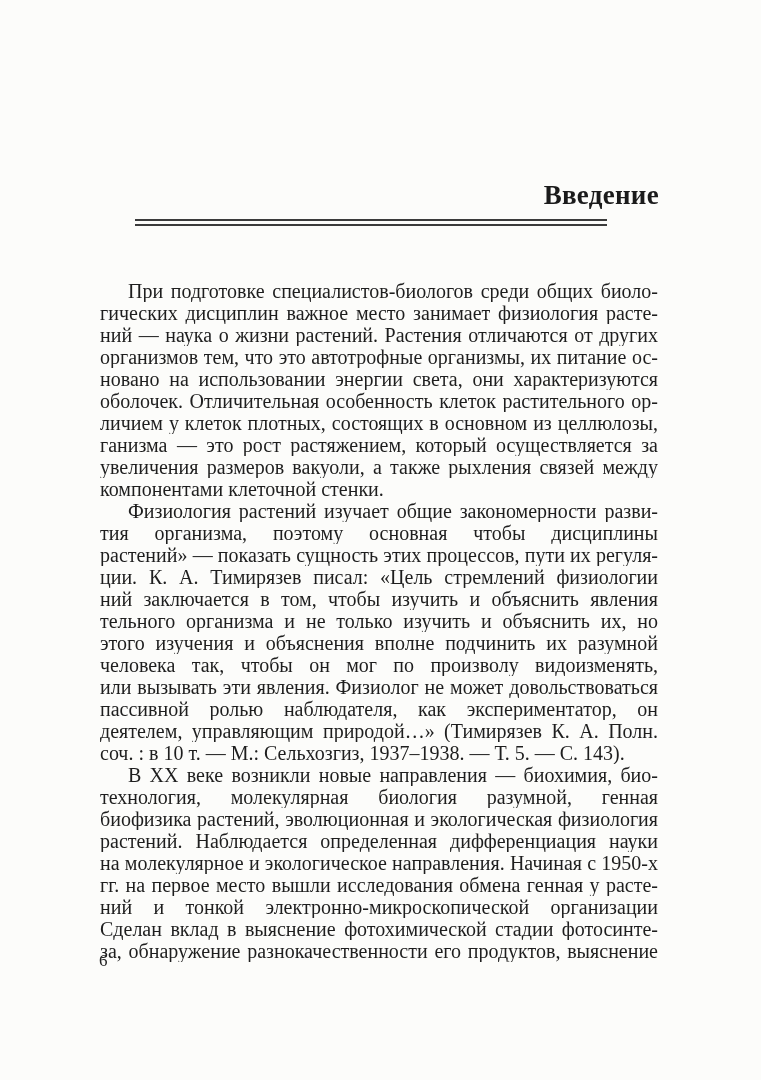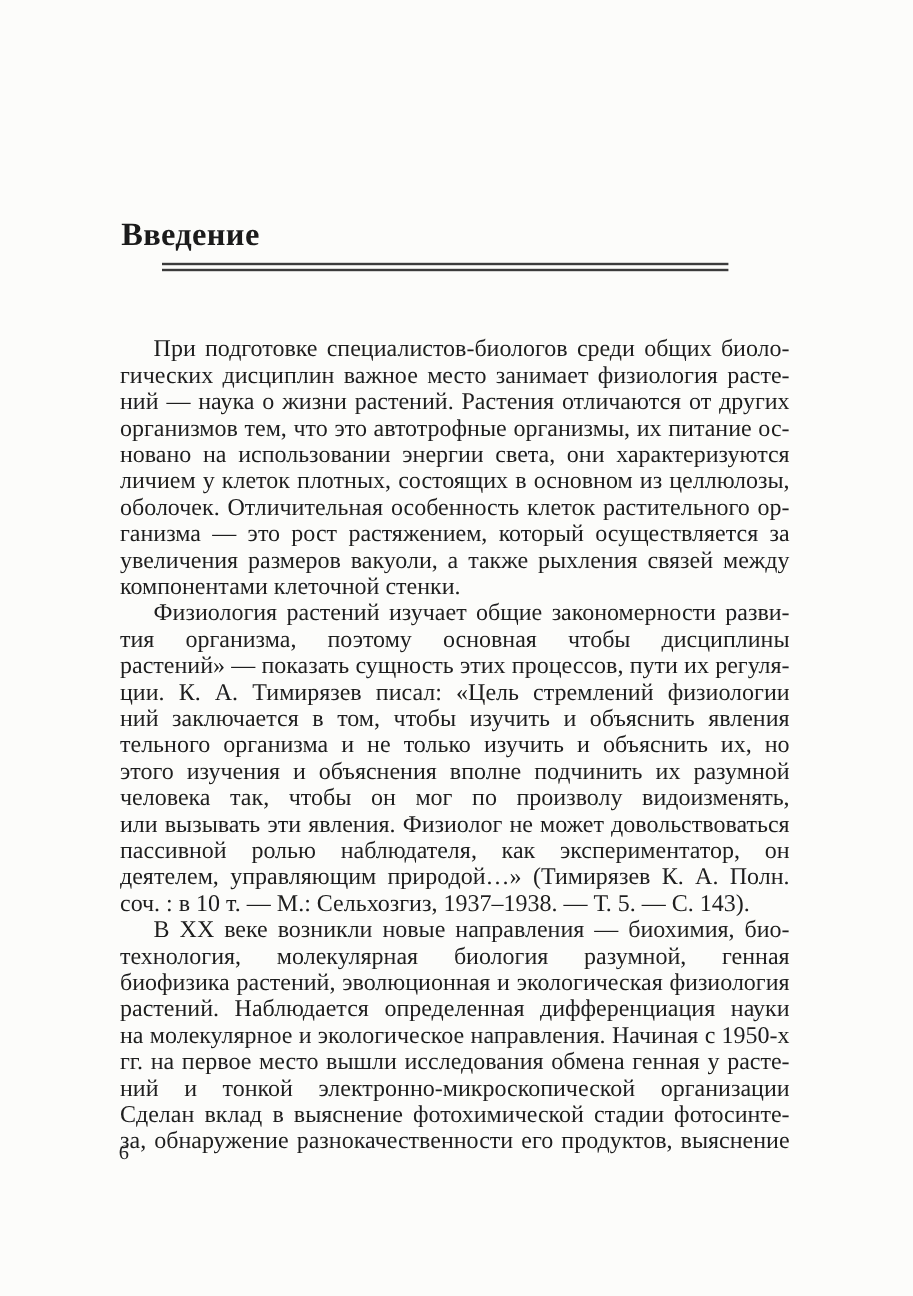--- a/index.html
+++ b/index.html
@@ -16,21 +16,21 @@
     color: #1e1e1e;
     font-family: "Liberation Serif", "DejaVu Serif", serif;
     overflow: hidden;
   }
   .chapter-title {
     position: absolute;
     top: 180px;
     left: 101px;
     width: 558px;
     margin: 0;
-    text-align: left;
+    text-align: right;
     font-size: 27px;
     font-weight: bold;
     letter-spacing: 0.3px;
     color: #1b1b1b;
   }
   .double-rule {
     position: absolute;
     top: 219px;
     left: 135px;
     width: 472px;
@@ -78,22 +78,22 @@
 
   <div class="double-rule"></div>
 
   <div class="body-text" id="body-text">
       <div class="paragraph">
         <div class="line first">При подготовке специалистов-биологов среди общих биоло-</div>
         <div class="line">гических дисциплин важное место занимает физиология расте-</div>
         <div class="line">ний — наука о жизни растений. Растения отличаются от других</div>
         <div class="line">организмов тем, что это автотрофные организмы, их питание ос-</div>
         <div class="line">новано на использовании энергии света, они характеризуются на-</div>
+        <div class="line">оболочек. Отличительная особенность клеток растительного ор-</div>
         <div class="line">личием у клеток плотных, состоящих в основном из целлюлозы,</div>
-        <div class="line">оболочек. Отличительная особенность клеток растительного ор-</div>
         <div class="line">ганизма — это рост растяжением, который осуществляется за счет</div>
         <div class="line">увеличения размеров вакуоли, а также рыхления связей между</div>
         <div class="line para-end">компонентами клеточной стенки.</div>
       </div>
       <div class="paragraph">
         <div class="line first">Физиология растений изучает общие закономерности разви-</div>
         <div class="line">тия организма, поэтому основная чтобы дисциплины «Физиология</div>
         <div class="line">растений» — показать сущность этих процессов, пути их регуля-</div>
         <div class="line">ции. К. А. Тимирязев писал: «Цель стремлений физиологии расте-</div>
         <div class="line">ний заключается в том, чтобы изучить и объяснить явления расти-</div>

